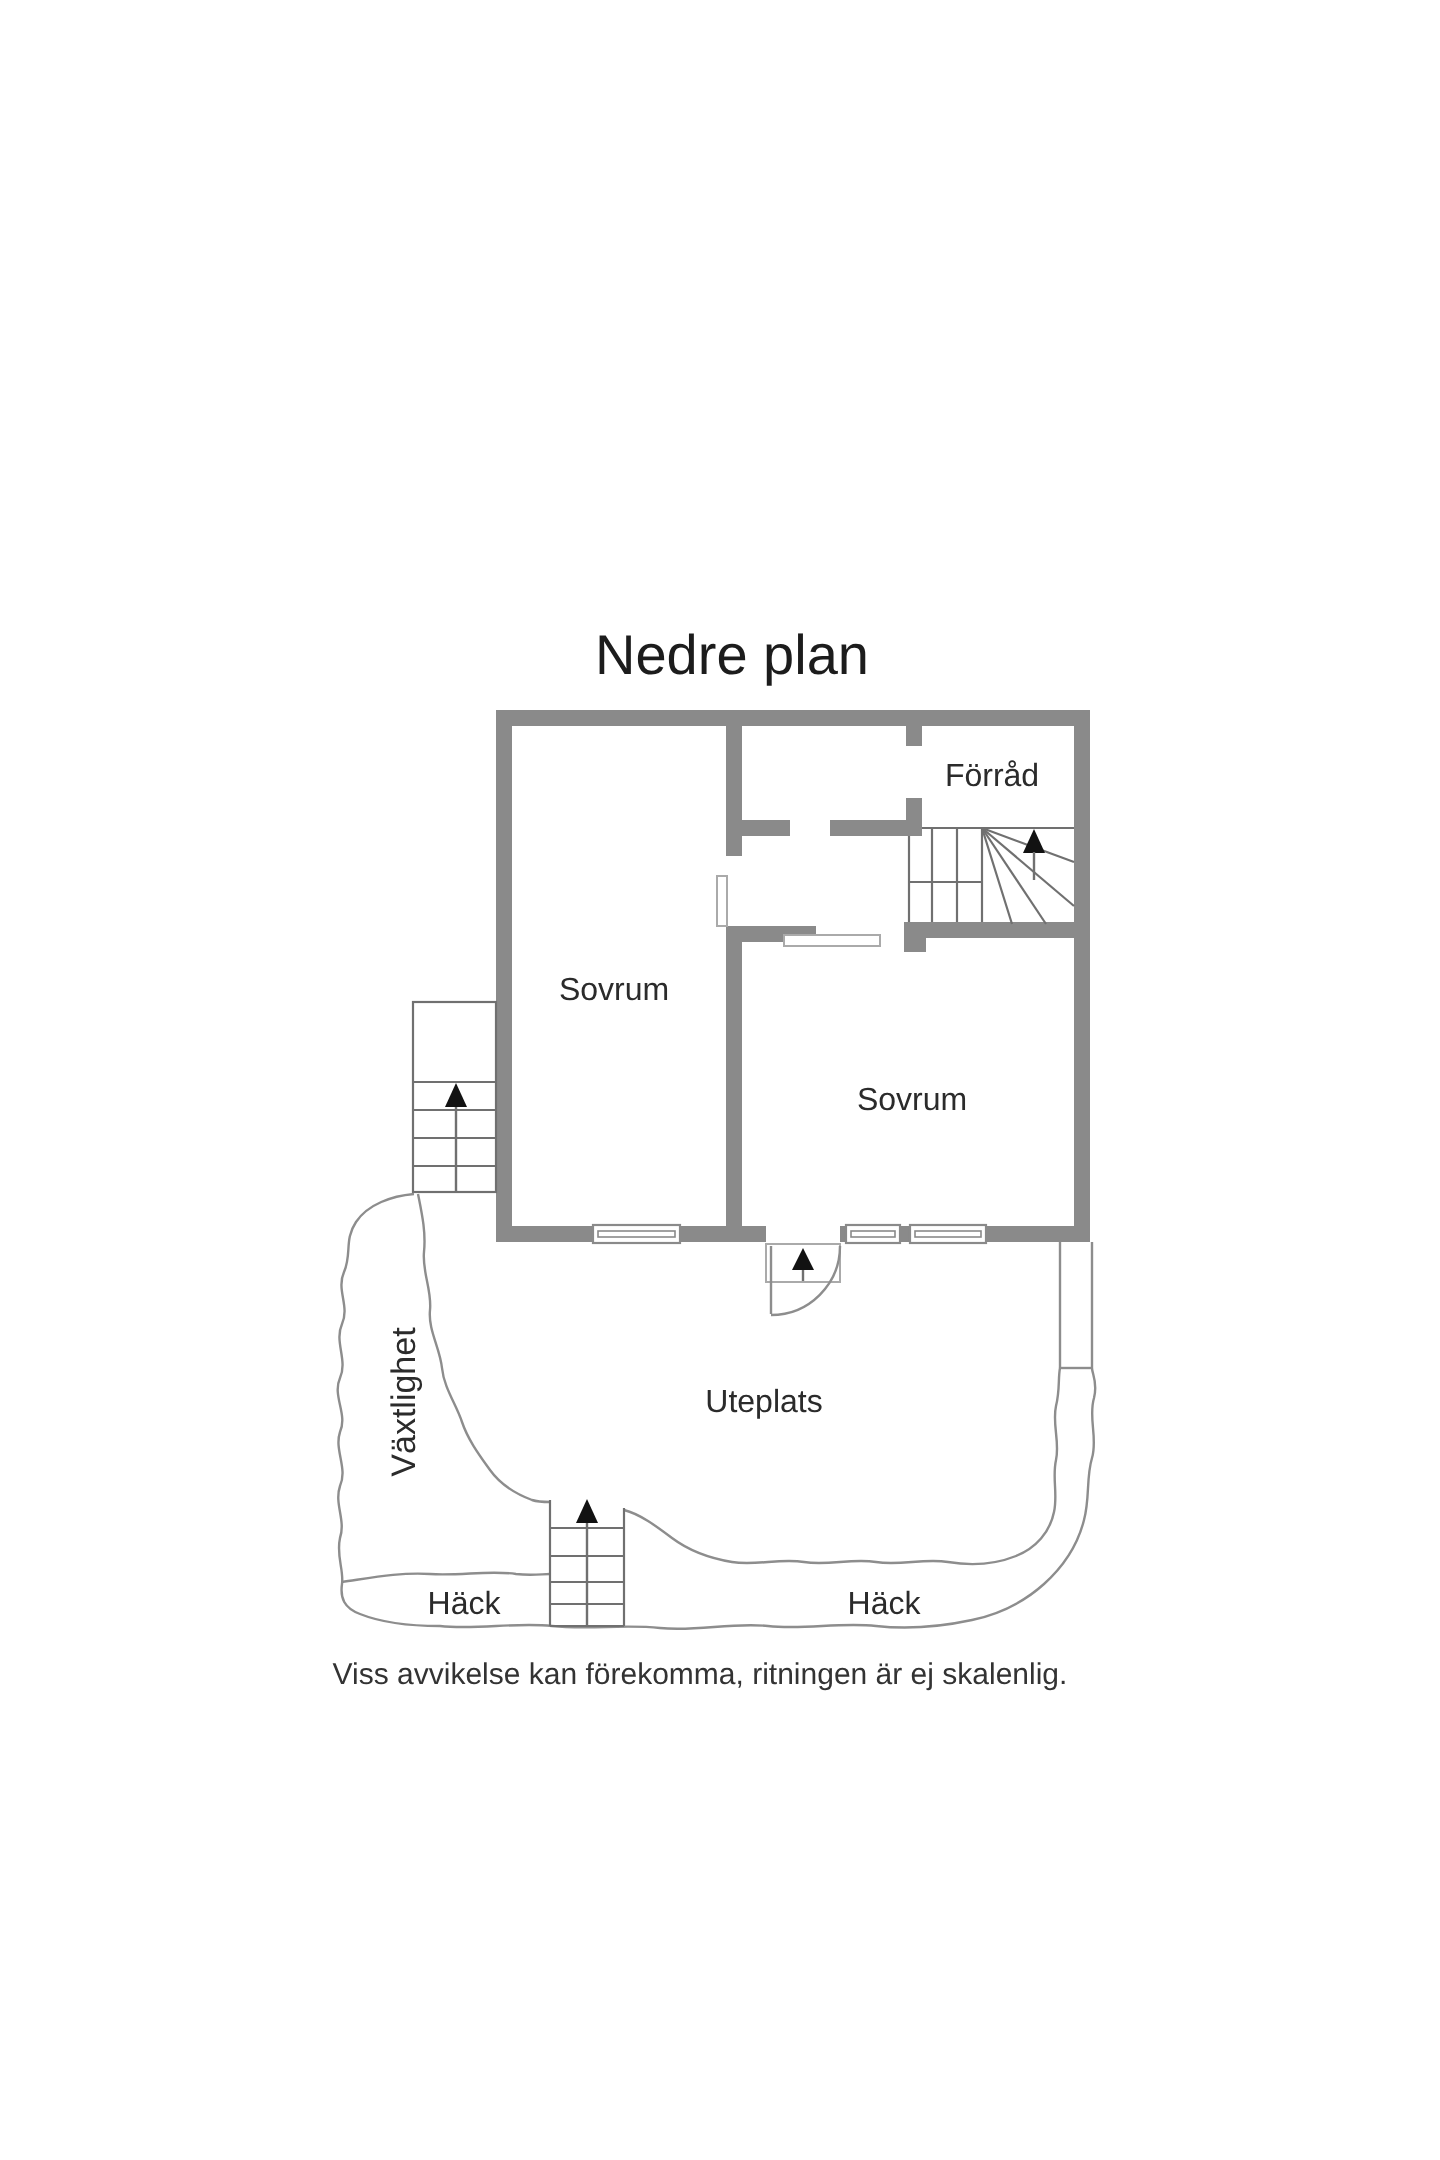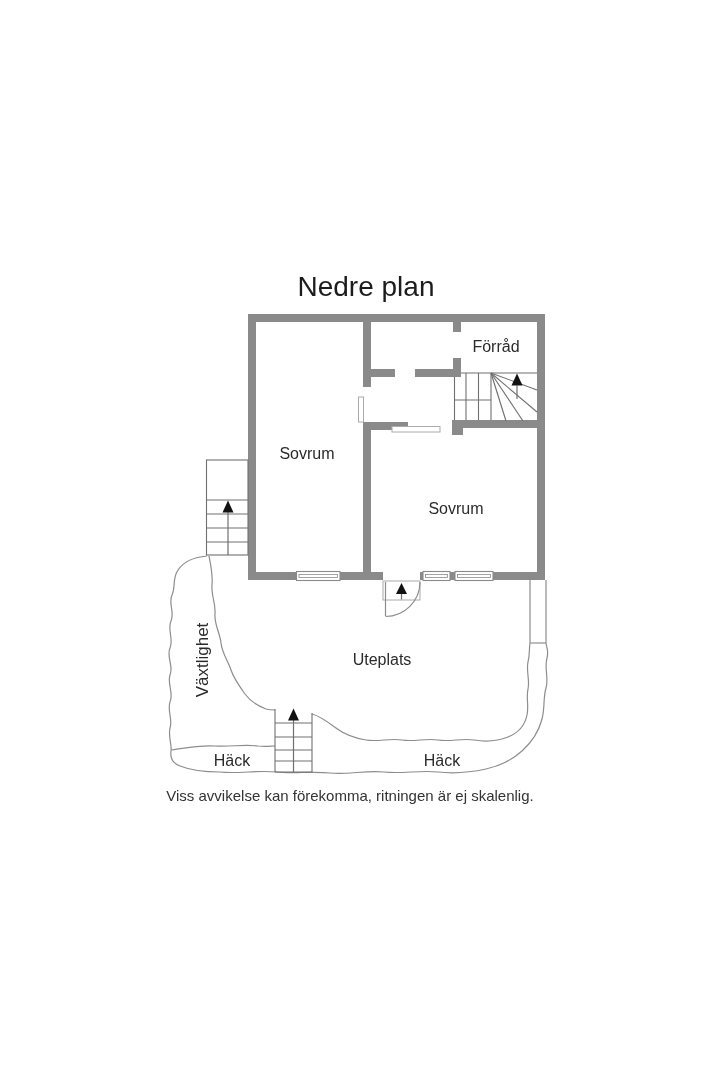--- a/index.html
+++ b/index.html
@@ -1,17 +1,17 @@
 <!DOCTYPE html>
 <html style="--background: #ffffff; --wall: #8a8a8a; --line: #8d8d8d; --stair_line: #707070; --light_line: #aaaaaa; --text: #2b2b2b; --title_text: #1c1c1c; --arrow: #121212;"><head>
 <meta charset="utf-8">
 <style>
   html,body{margin:0;padding:0;background:#fff;}
   .page{position:relative;width:720px;height:1029px;background:var(--background,#fff);
-        font-family:"Liberation Sans","DejaVu Sans",sans-serif;}
+        font-family:"Liberation Sans","DejaVu Sans",sans-serif;margin-top:41px;}
   svg{display:block;}
   .wall{fill:var(--wall,#8a8a8a);stroke:none;}
   .tline{stroke:var(--line,#8d8d8d);stroke-width:1.2;fill:none;stroke-linecap:butt;stroke-linejoin:round;}
   .sline{stroke:var(--stair_line,#707070);stroke-width:1.1;fill:none;}
   .lline{stroke:var(--light_line,#aaaaaa);stroke-width:1;fill:none;}
   .winframe{fill:#ffffff;stroke:var(--wall,#8a8a8a);stroke-width:1.1;}
   .wininner{fill:#ffffff;stroke:var(--wall,#8a8a8a);stroke-width:0.8;}
   .leaf{fill:#ffffff;stroke:var(--light_line,#aaaaaa);stroke-width:1;}
   .whitegap{fill:#ffffff;stroke:none;}
   .arrow{fill:var(--arrow,#121212);stroke:none;}

